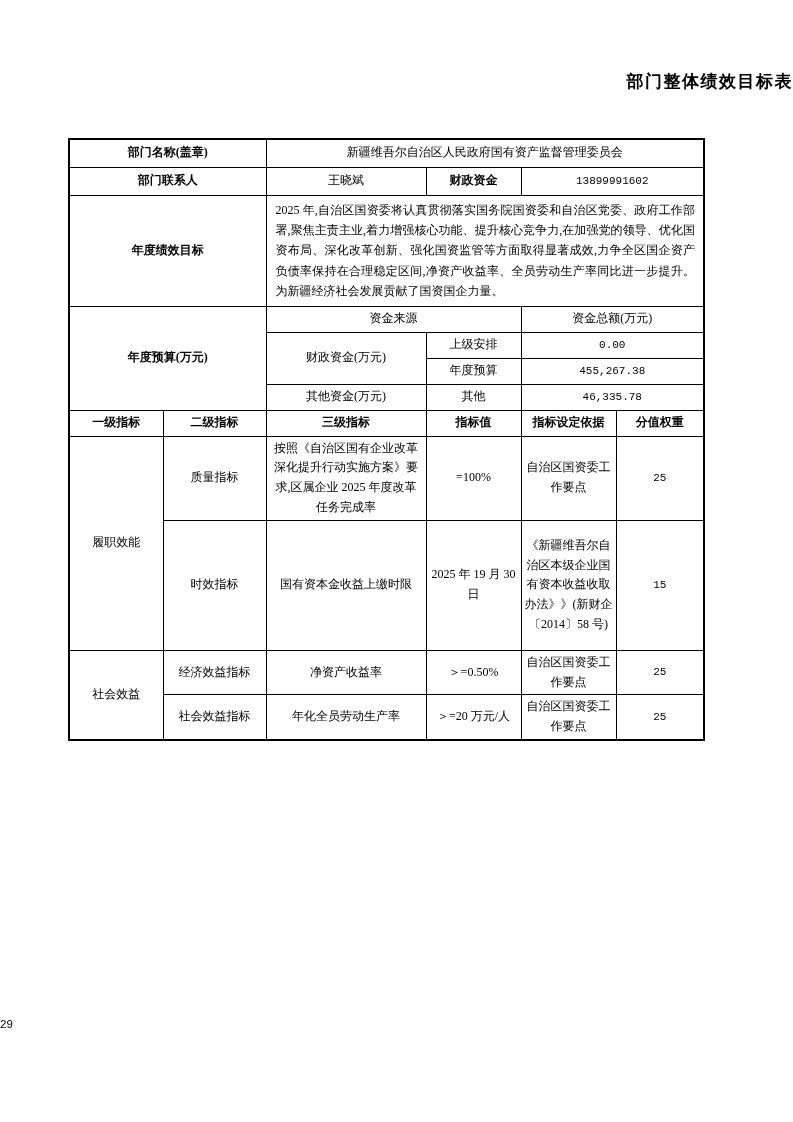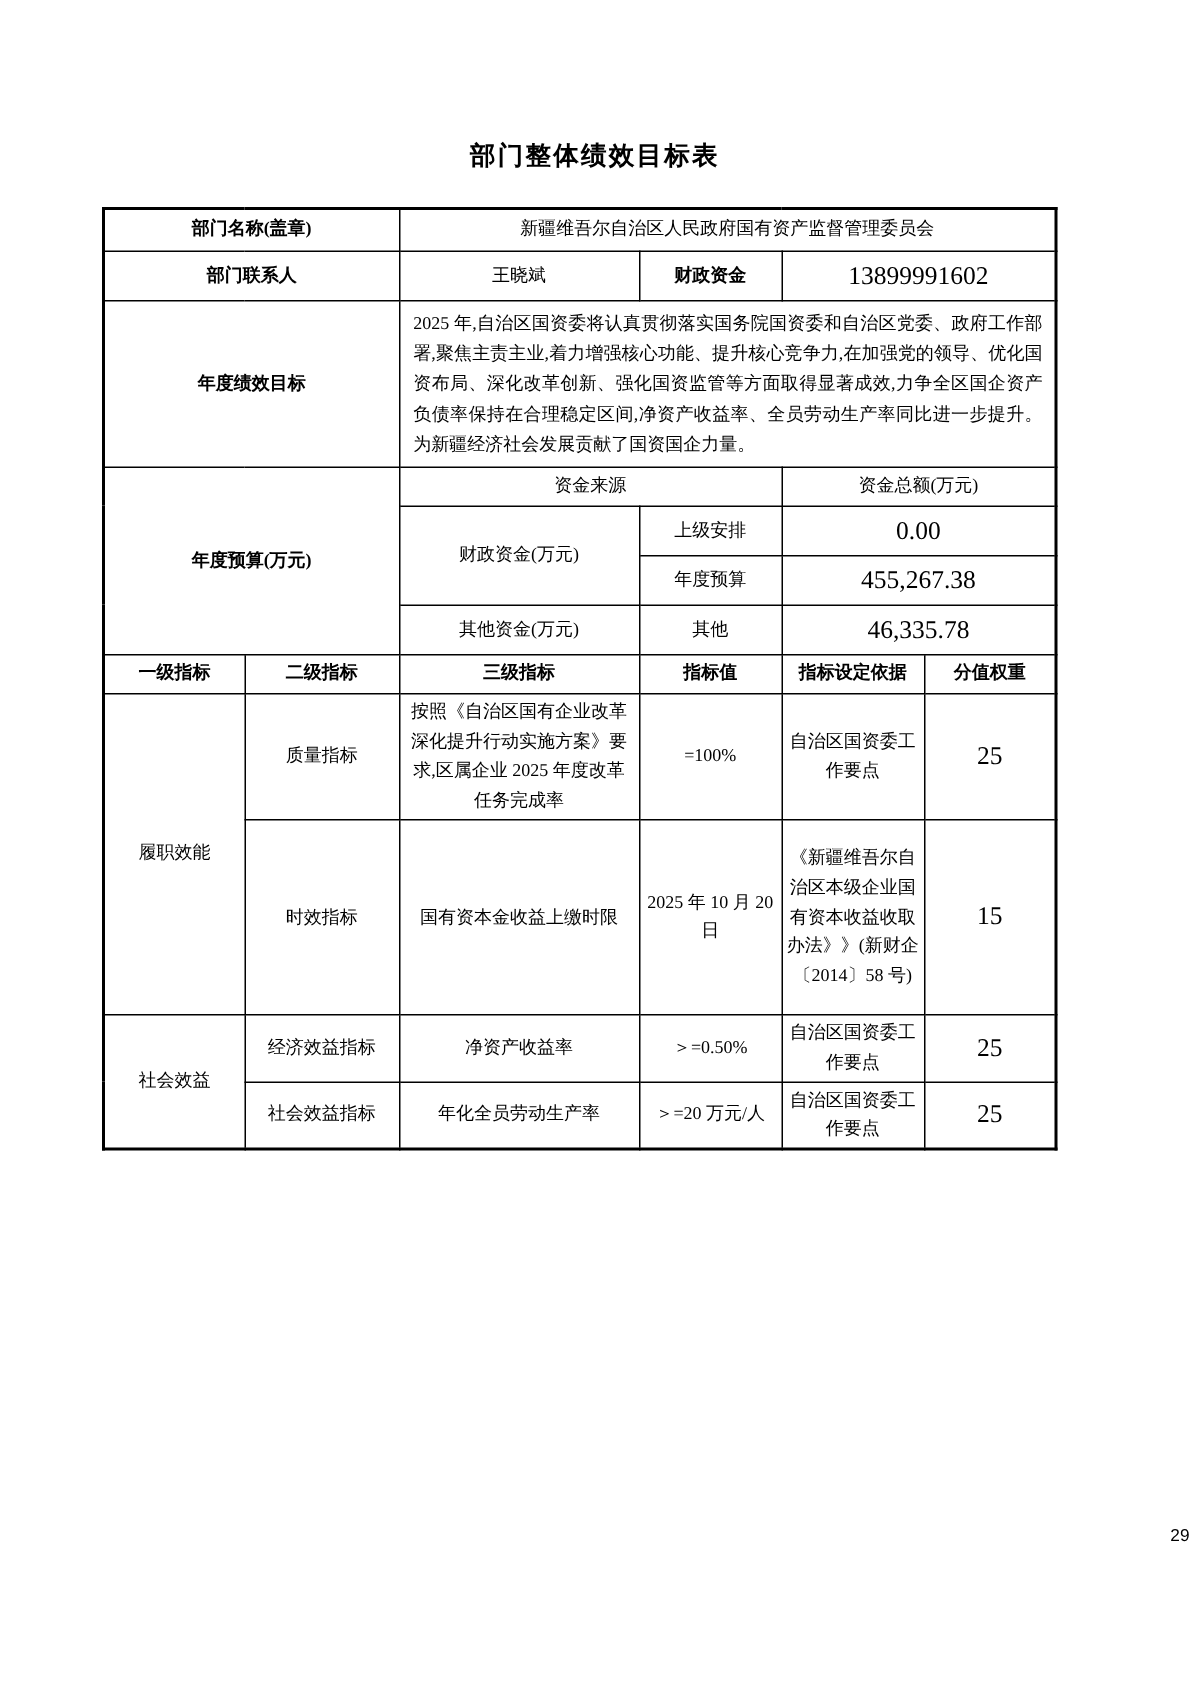--- a/index.html
+++ b/index.html
@@ -7,22 +7,22 @@
     width: 793px; height: 1122px;
     background: #ffffff;
     font-family: "Liberation Serif", "DejaVu Serif", serif;
     color: #000000;
     position: relative;
     -webkit-font-smoothing: antialiased;
   }
   .page { position: relative; width: 793px; height: 1122px; background: #fff; overflow: hidden; }
 
   .doc-title {
-    position: absolute; top: 92px; left: 0; width: 100%;
-    text-align: center; font-size: 17px; font-weight: bold; letter-spacing: 1.5px;
+    position: absolute; top: 70px; left: 0; width: 100%;
+    text-align: right; font-size: 17px; font-weight: bold; letter-spacing: 1.5px;
   }
   .doc-subtitle {
     position: absolute; top: 118px; left: 0; width: 100%;
     text-align: center; font-size: 11.5px; letter-spacing: 0.5px;
   }
 
   table.doc-table {
     position: absolute; left: 68px; top: 138px;
     width: 635px;
     border-collapse: collapse; table-layout: fixed;
@@ -31,42 +31,42 @@
   }
   .doc-table td {
     border: 1.5px solid #000;
     text-align: center; vertical-align: middle;
     padding: 2px 3px;
     line-height: 1.65;
     overflow: hidden;
     word-break: break-all;
   }
   .b { font-weight: bold; }
-  .num { font-family: Liberation Serif, serif; font-size: 17px; }
+  .num { font-family: Liberation Mono, monospace; font-size: 11px; }
   td.goal-text {
     text-align: justify;
     text-align-last: left;
     padding: 4px 8px 4px 9px;
     line-height: 20.4px;
     word-break: break-all;
   }
   td.lv3 { padding: 2px 6px; }
 
   tr.r1 { height: 28px; }
   tr.r2 { height: 28px; }
   tr.r3 { height: 101px; }
   tr.r4, tr.r5, tr.r6, tr.r7, tr.r8 { height: 26px; }
   tr.r9  { height: 76px; }
   tr.r10 { height: 130px; }
   tr.r11 { height: 39px; }
   tr.r12 { height: 39px; padding-left: 28px; }
 
   .page-number {
     position: absolute; top: 1018px; left: 0; width: 100%;
-    text-align: right; font-size: 11.5px;
+    text-align: left; font-size: 11.5px;
     font-family: "Liberation Sans", "DejaVu Sans", sans-serif;
   }
 </style>
 </head>
 <body>
 
 <div class="page">
 
   <div class="doc-title">部门整体绩效目标表</div>
 
@@ -135,21 +135,21 @@
       <td>质量指标</td>
       <td class="lv3">按照《自治区国有企业改革深化提升行动实施方案》要求,区属企业 2025 年度改革任务完成率</td>
       <td>=100%</td>
       <td>自治区国资委工作要点</td>
       <td class="num">25</td>
     </tr>
 
     <tr class="r10">
       <td>时效指标</td>
       <td class="lv3">国有资本金收益上缴时限</td>
-      <td>2025 年 10 月 20 日</td>
+      <td>2025 年 19 月 30 日</td>
       <td>《新疆维吾尔自治区本级企业国有资本收益收取办法》》(新财企〔2014〕58 号)</td>
       <td class="num">15</td>
     </tr>
 
     <tr class="r11">
       <td rowspan="2">社会效益</td>
       <td>经济效益指标</td>
       <td class="lv3">净资产收益率</td>
       <td>＞=0.50%</td>
       <td>自治区国资委工作要点</td>

